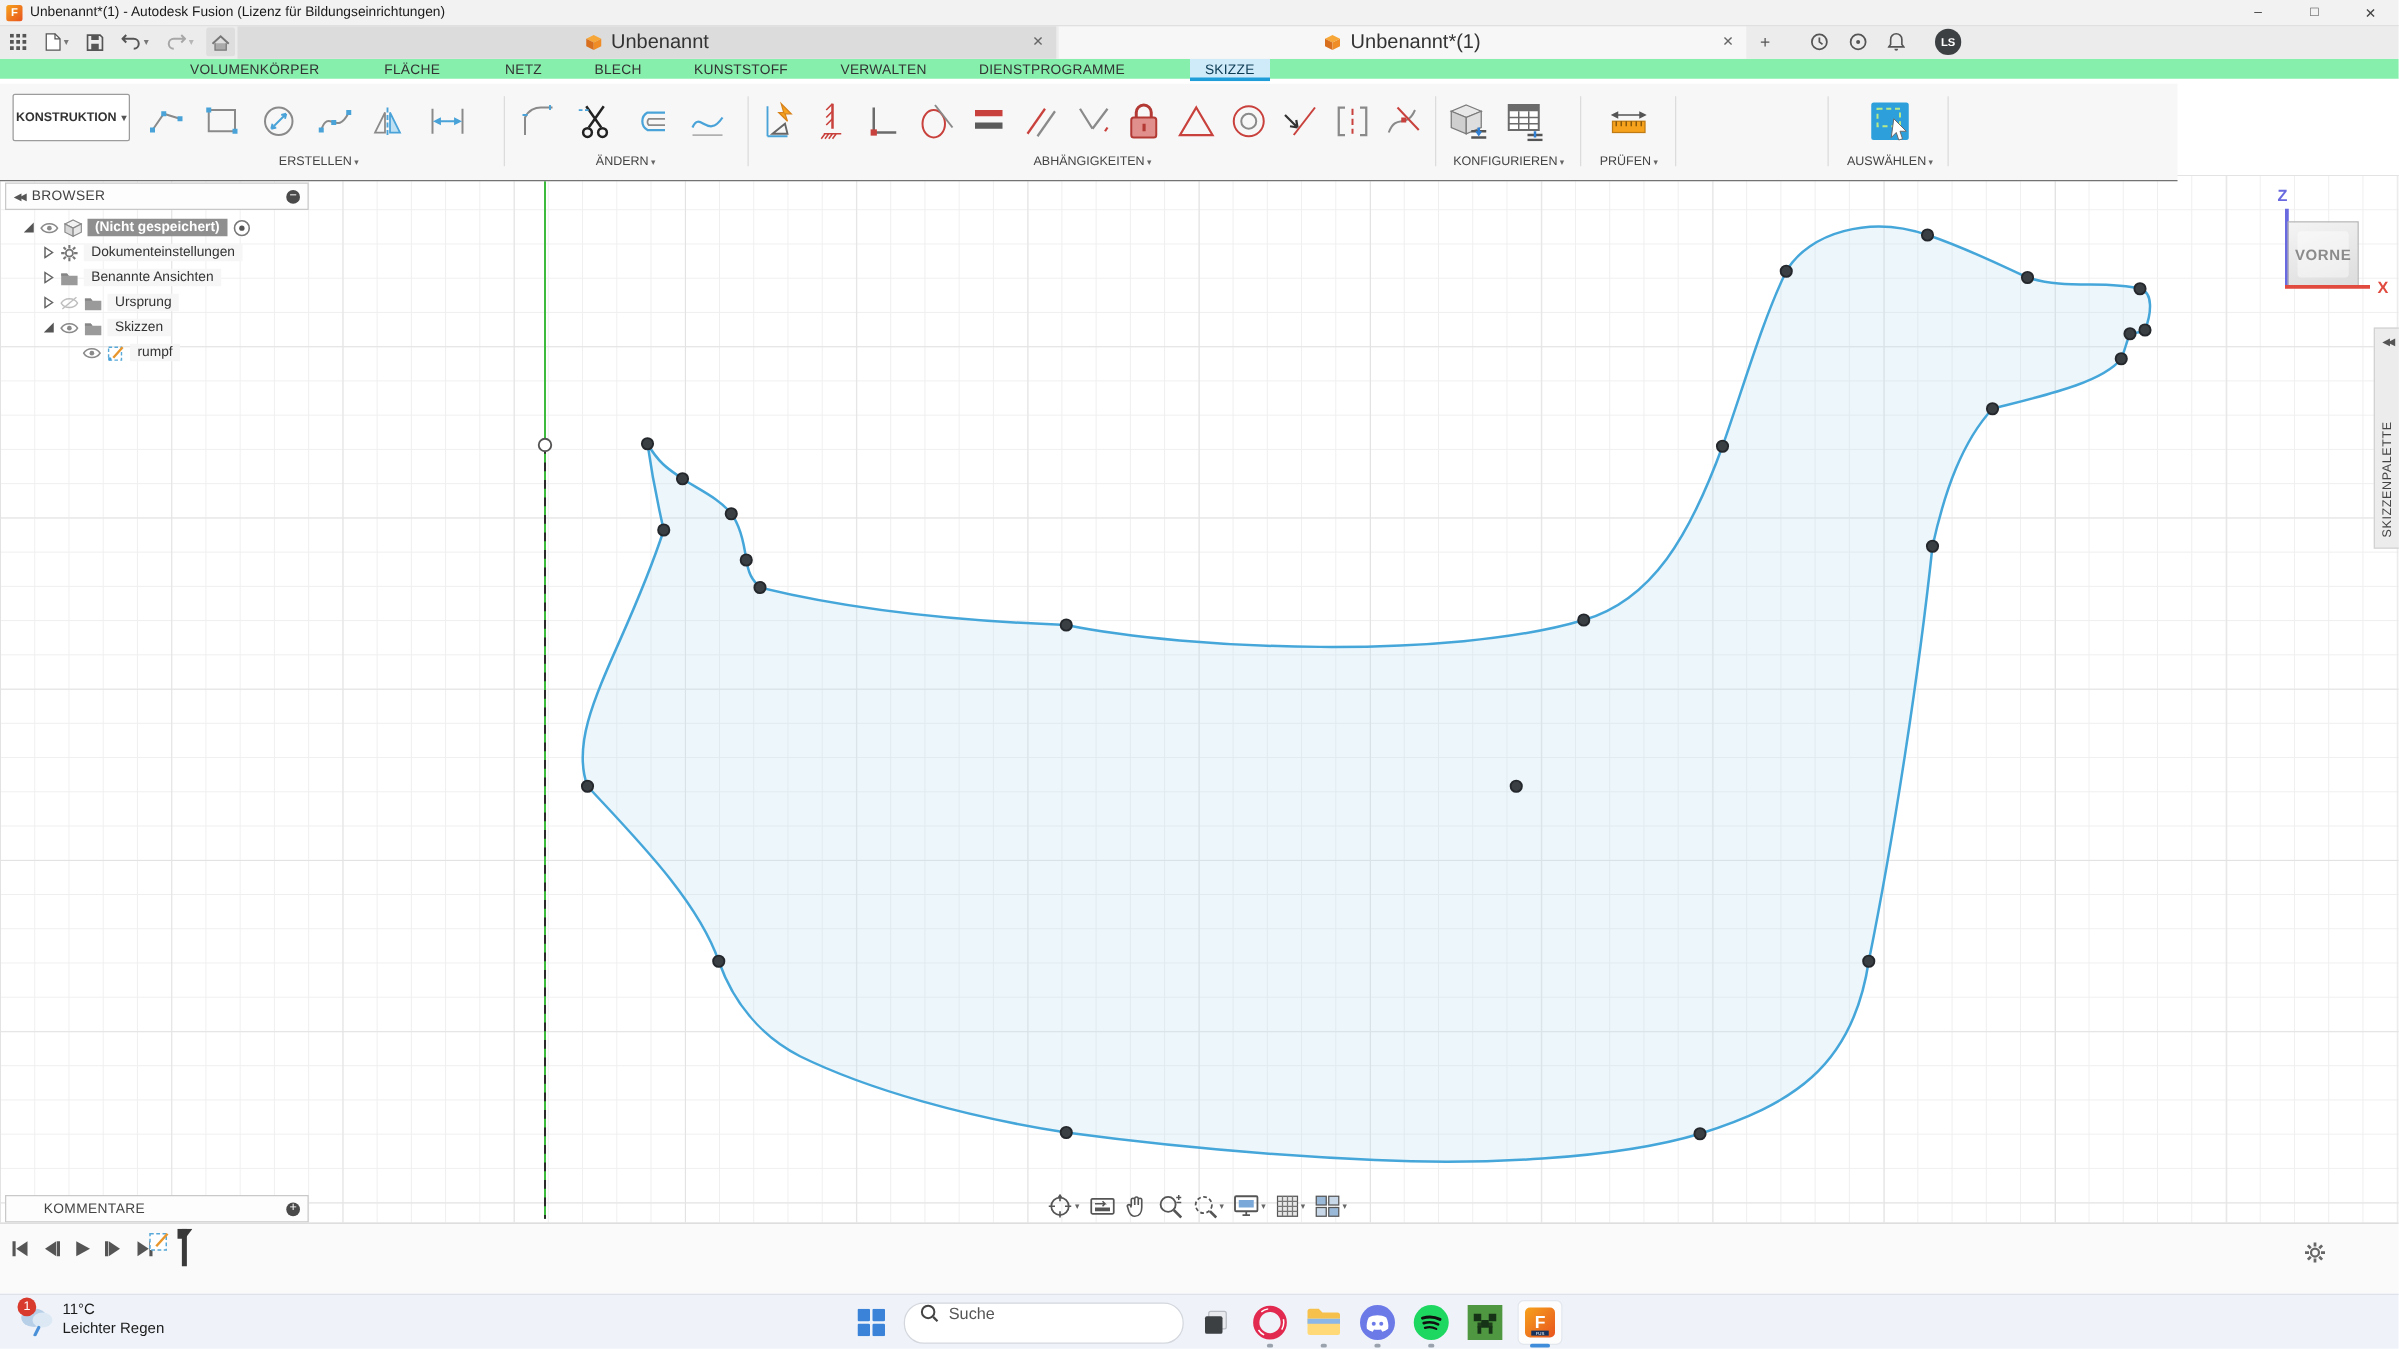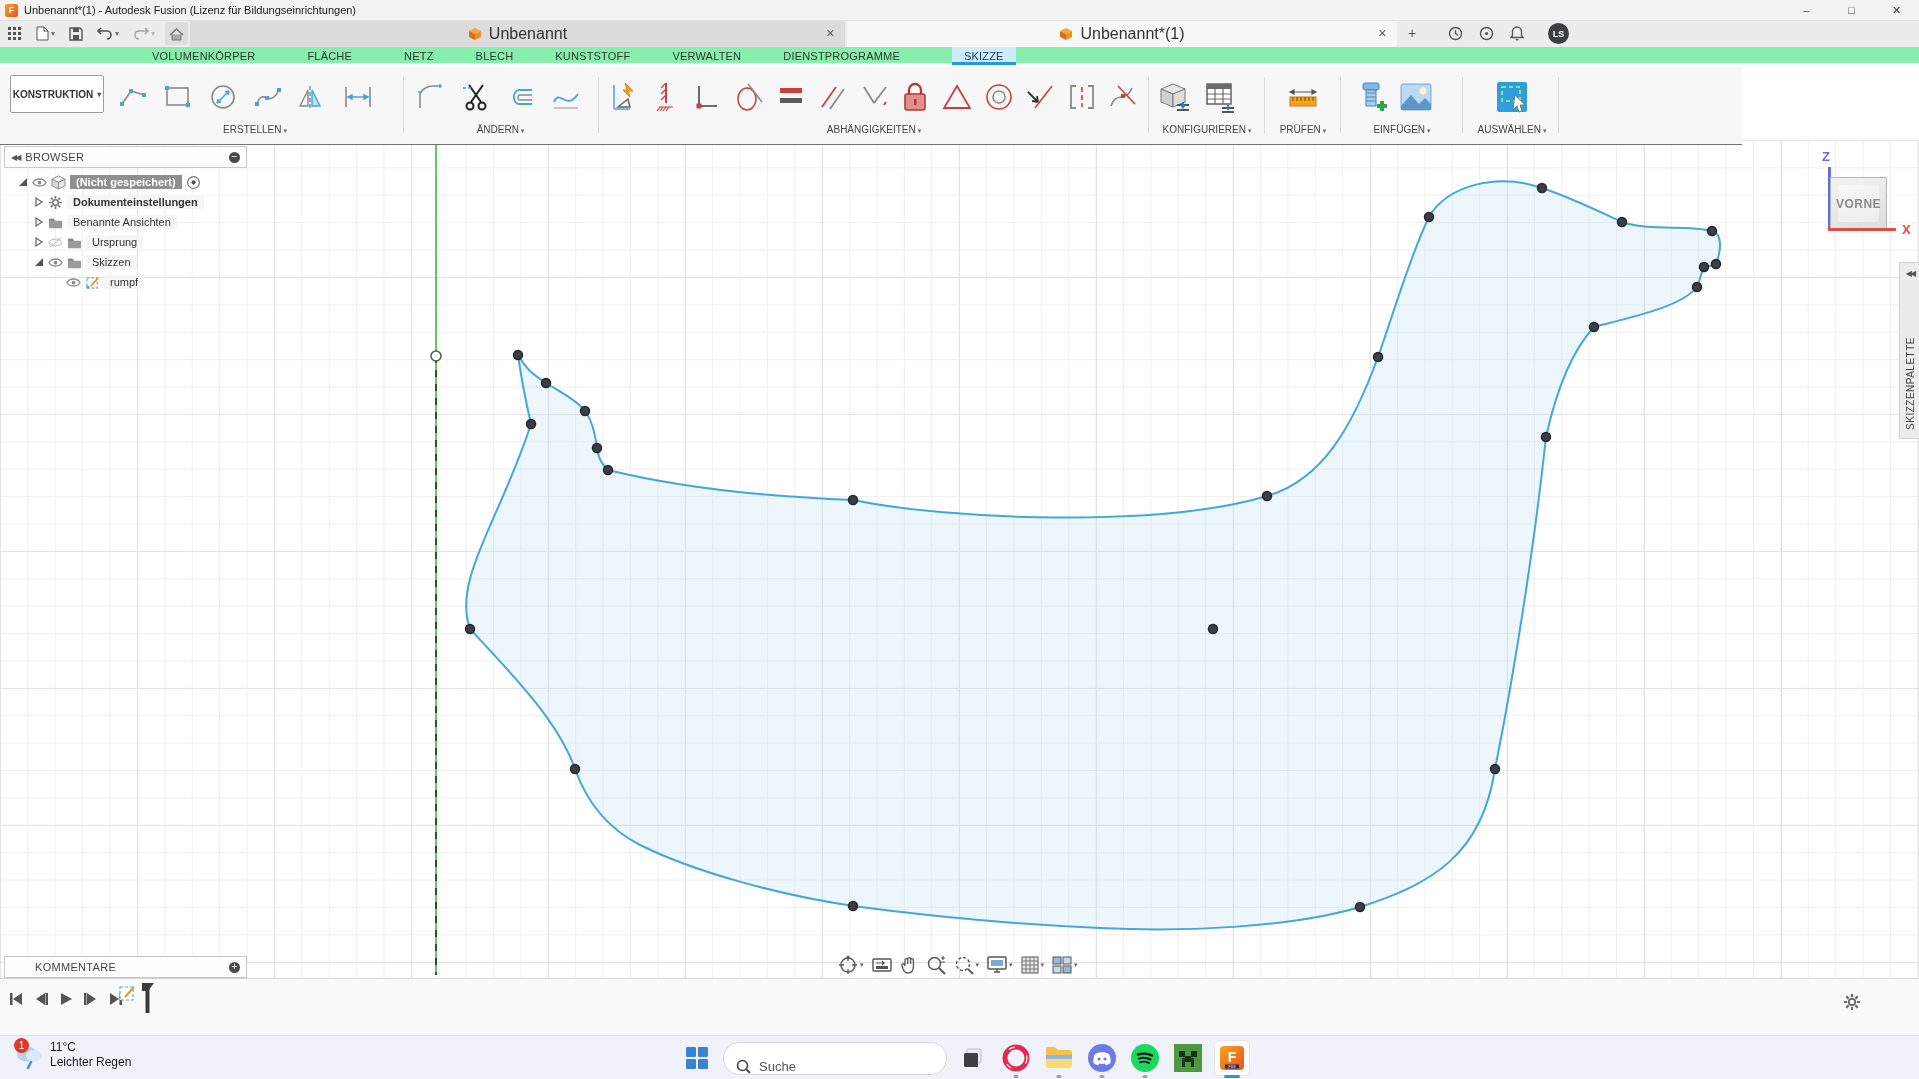--- a/index.html
+++ b/index.html
@@ -115,21 +115,21 @@
   .badge{position:absolute;left:14px;top:2px;width:15px;height:15px;border-radius:50%;background:#d83b2e;
          color:#fff;font-size:10px;display:flex;align-items:center;justify-content:center;z-index:2;}
   #tb-center{position:absolute;left:680px;top:0;height:44px;display:flex;align-items:center;gap:9px;}
   .tb-app{width:34px;height:34px;border-radius:5px;display:flex;align-items:center;justify-content:center;
           position:relative;}
   .tb-app .run-dot{position:absolute;bottom:-3px;left:50%;transform:translateX(-50%);width:5px;height:3px;
           border-radius:2px;background:#9aa2ad;}
   .tb-app.active-app{background:#fdfdfd;border:1px solid #e3e7ee;}
   .tb-app.active-app .run-dot{width:16px;background:#3f8cda;}
   #search-pill{width:198px;height:31px;border-radius:16px;background:#fff;border:1px solid #d4d8de;
-     display:flex;align-items:flex-end;gap:8px;padding:0 12px;color:#555;font-size:13px;}
+     display:flex;align-items:flex-start;gap:8px;padding:0 12px;color:#555;font-size:13px;}
   #tray{position:absolute;right:8px;top:0;height:44px;display:flex;align-items:center;gap:14px;color:#1b1b1b;}
   #clock{display:flex;flex-direction:column;align-items:flex-end;line-height:15px;font-size:12px;}
 </style>
 </head>
 <body>
 
 <div id="titlebar">
   <div class="fusion-badge">F</div>
   <div class="title">Unbenannt*(1) - Autodesk Fusion (Lizenz für Bildungseinrichtungen)</div>
   <div class="win-controls">
@@ -445,40 +445,20 @@
             <path d="M4 10 h26 M4 10 l4 -2 v4 z M30 10 l-4 -2 v4 z" stroke="#555" fill="#555" stroke-width="1.2"></path>
             <rect x="4" y="15" width="26" height="9" fill="#f6a21c" stroke="#c07c12"></rect>
             <path d="M7 15 v4 M11 15 v4 M15 15 v4 M19 15 v4 M23 15 v4 M27 15 v4" stroke="#8a5a0a" stroke-width="1.2"></path>
           </svg>
         </div>
     </div>
     <div class="tlabel">PRÜFEN</div>
   </div>
   <div class="tdivider" style="left:1340px;"></div>
 
-  <div class="tgroup" style="left:1348px;width:108px;">
-    <div class="ticonrow">
-      <div class="ticon">
-          <svg width="32" height="32">
-            <rect x="8" y="2" width="16" height="7" rx="2" fill="#7db8e8" stroke="#4a86b8"></rect>
-            <rect x="11" y="9" width="10" height="16" fill="#a8cdec" stroke="#4a86b8"></rect>
-            <path d="M11 12 h10 M11 16 h10 M11 20 h10" stroke="#4a86b8" stroke-width="1.2"></path>
-            <path d="M22 25 h10 M27 20 v10" stroke="#2da44e" stroke-width="4"></path>
-          </svg>
-        </div>
-      <div class="ticon">
-          <svg width="34" height="30">
-            <rect x="2" y="2" width="30" height="26" rx="2" fill="#bcd9f2" stroke="#7aa8cc"></rect>
-            <circle cx="24" cy="9" r="3.5" fill="#fdf6c8"></circle>
-            <path d="M2 24 L12 13 L20 22 L26 16 L32 22 v6 h-30 z" fill="#5d96c8"></path>
-          </svg>
-        </div>
-    </div>
-    <div class="tlabel">EINFÜGEN</div>
-  </div>
   <div class="tdivider" style="left:1462px;"></div>
 
   <div class="tgroup" style="left:1468px;width:88px;">
     <div class="ticonrow" style="justify-content:center;">
       <div class="ticon">
           <svg width="34" height="34">
             <rect x="2" y="2" width="30" height="30" rx="2" fill="#2da0dc"></rect>
             <rect x="7" y="7" width="18" height="14" fill="none" stroke="#b8e986" stroke-width="1.6" stroke-dasharray="4 3"></rect>
             <polygon points="20,15 30,25 25,25 27,31 24,32 22,26 18,30" fill="#fff" stroke="#6a6a6a" stroke-width="0.8"></polygon>
           </svg>
@@ -545,21 +525,21 @@
           <polygon points="1,4.5 8,8 8,15 1,11.5" fill="#d8d8d8" stroke="#8a8a8a"></polygon>
           <polygon points="15,4.5 8,8 8,15 15,11.5" fill="#e8e8e8" stroke="#8a8a8a"></polygon>
         </svg>
       <span class="chip selected">(Nicht gespeichert)</span>
       <svg class="t-ico" viewBox="0 0 14 14">
           <circle cx="7" cy="7" r="5.5" fill="#fff" stroke="#777" stroke-width="1.2"></circle>
           <circle cx="7" cy="7" r="2" fill="#555"></circle>
         </svg>
     </div>
 
-    <div class="trow" style="padding-left:30px;font-weight:bold;">
+    <div class="trow" style="padding-left:30px;">
       <svg class="expander" viewBox="0 0 10 10">
           <polygon points="2,1 8,5 2,9" fill="none" stroke="#666" stroke-width="1.2"></polygon>
         </svg>
       <svg class="t-ico" viewBox="0 0 16 16">
           <circle cx="8" cy="8" r="3" fill="none" stroke="#777" stroke-width="1.6"></circle>
           <g stroke="#777" stroke-width="1.8">
             <path d="M8 1 v3 M8 12 v3 M1 8 h3 M12 8 h3 M3 3 l2 2 M11 11 l2 2 M13 3 l-2 2 M5 11 l-2 2"></path>
           </g>
         </svg>
       <span class="chip">Dokumenteinstellungen</span>

